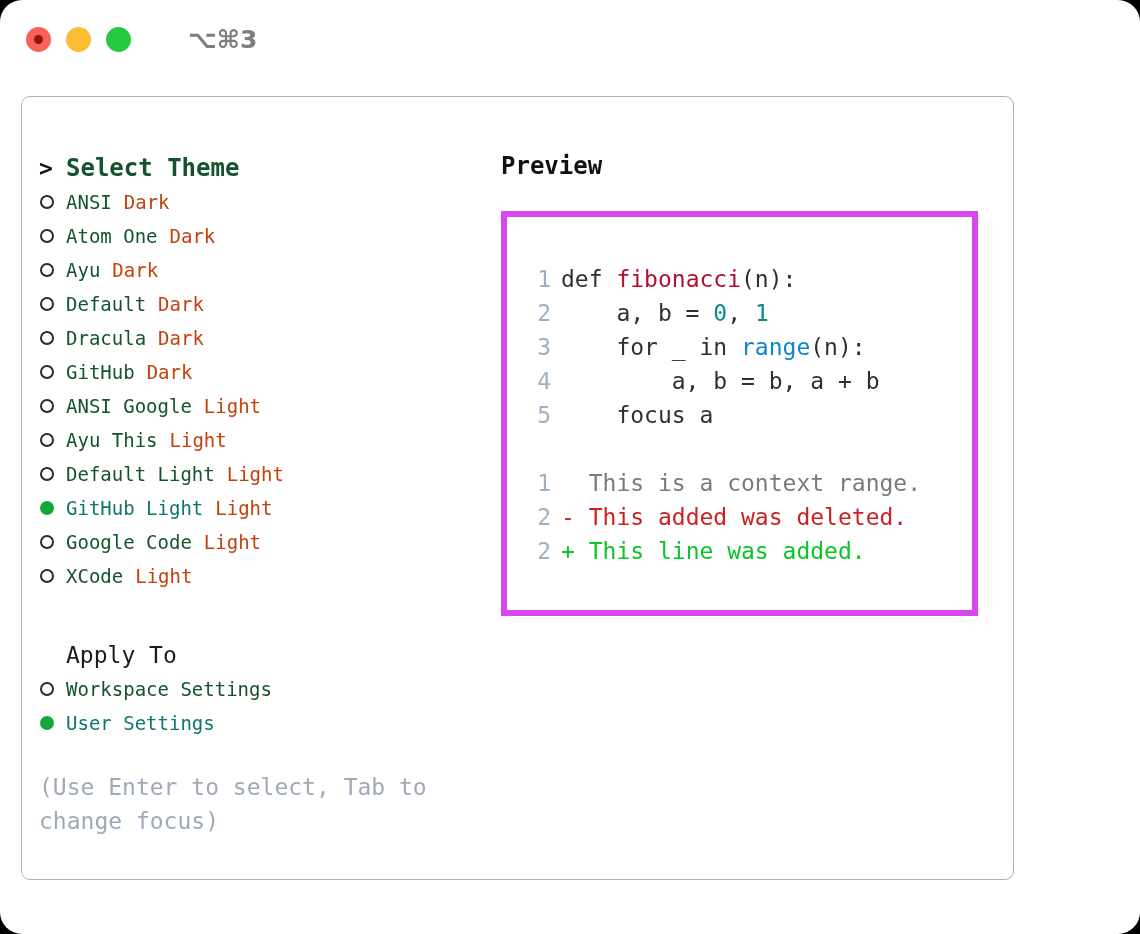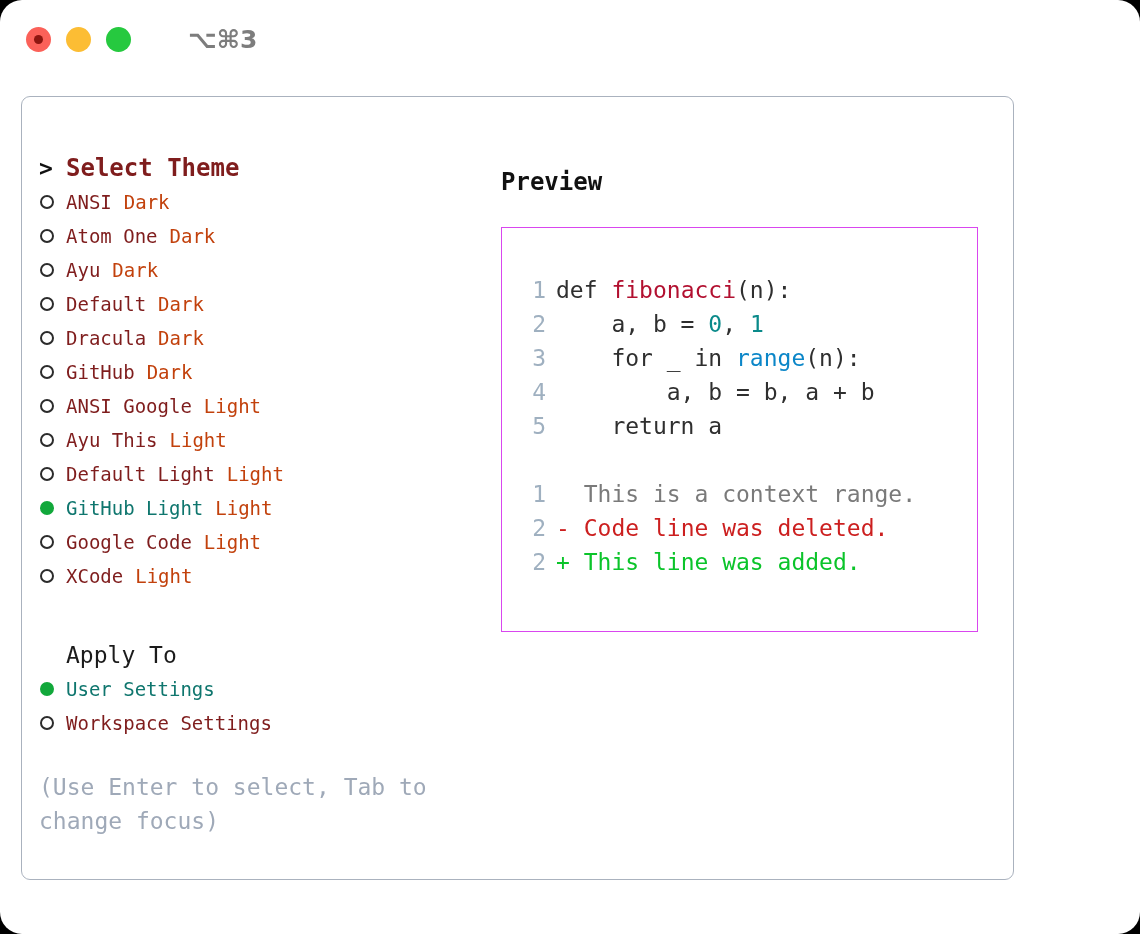--- a/index.html
+++ b/index.html
@@ -126,21 +126,21 @@
     background: #12a83b;
     border-color: #12a83b;
   }
   .header-row {
     font-weight: bold;
     color: #111111;
     font-size: 24px;
   }
   .header-row .marker { font-weight: bold; color:#111111; }
 
-  .label { color: #7f1d1d; }
+  .label { color: #14532d; }
   .label.selected { color: #0f766e; }
   .tag {
     color: #c2410c;
     margin-left: 12px;
   }
 
   .spacer-row { height: 34px; }
 
   #apply-title {
     font-size: 23px;
@@ -158,36 +158,36 @@
     color: #9fa9b8;
     line-height: 34px;
     width: 410px;
     white-space: pre-wrap;
   }
 
   
   #right-col {
     position: absolute;
     left: 479px;
-    top: 68px;
+    top: 52px;
     width: 495px;
   }
   #preview-title {
     font-size: 24px;
     font-weight: bold;
     color: #111111;
     line-height: 34px;
     height: 34px;
     white-space: pre;
   }
   #preview-box {
     margin-top: 28px;
     width: 477px;
     height: 405px;
-    border: 1px solid #d946ef;
+    border: 6px solid #d946ef;
     box-sizing: border-box;
     background: #ffffff;
     padding: 45px 0 0 18px;
   }
 
   .code-line {
     font-size: 23px;
     line-height: 34px;
     height: 34px;
     white-space: pre;
@@ -245,41 +245,41 @@
           <div class="row"><span class="marker dot filled"></span><span class="label selected">GitHub Light</span><span class="tag">Light</span></div>
           <div class="row"><span class="marker dot"></span><span class="label">Google Code</span><span class="tag">Light</span></div>
           <div class="row"><span class="marker dot"></span><span class="label">XCode</span><span class="tag">Light</span></div>
         </div>
 
       <div class="spacer-row"></div>
 
       <div id="apply-title">Apply To</div>
 
       <div id="apply-items">
+          <div class="row"><span class="marker dot"></span><span class="label">Workspace Settings</span></div>
           <div class="row"><span class="marker dot filled"></span><span class="label selected">User Settings</span></div>
-          <div class="row"><span class="marker dot"></span><span class="label">Workspace Settings</span></div>
         </div>
 
       <div id="hint">(Use Enter to select, Tab to change focus)</div>
     </div>
 
     <div id="right-col">
       <div id="preview-title">Preview</div>
 
       <div id="preview-box">
         <div id="code-block">
             <div class="code-line"><span class="ln">1</span><span class="c-plain">def </span><span class="c-fn">fibonacci</span><span class="c-plain">(n):</span></div>
             <div class="code-line"><span class="ln">2</span><span class="c-plain">    a, b = </span><span class="c-num">0</span><span class="c-plain">, </span><span class="c-num">1</span></div>
             <div class="code-line"><span class="ln">3</span><span class="c-plain">    for _ in </span><span class="c-builtin">range</span><span class="c-plain">(n):</span></div>
             <div class="code-line"><span class="ln">4</span><span class="c-plain">        a, b = b, a + b</span></div>
-            <div class="code-line"><span class="ln">5</span><span class="c-plain">    return a</span></div>
+            <div class="code-line"><span class="ln">5</span><span class="c-plain">    focus a</span></div>
           </div>
         <div class="diff-gap"></div>
         <div id="diff-block">
             <div class="code-line"><span class="ln">1</span><span class="d-context"> </span><span class="d-context"> This is a context range.</span></div>
-            <div class="code-line"><span class="ln">2</span><span class="d-del">-</span><span class="d-del"> Code line was deleted.</span></div>
+            <div class="code-line"><span class="ln">2</span><span class="d-del">-</span><span class="d-del"> This added was deleted.</span></div>
             <div class="code-line"><span class="ln">2</span><span class="d-add">+</span><span class="d-add"> This line was added.</span></div>
           </div>
       </div>
     </div>
 
   </div>
 </div>
 
 </body></html>

